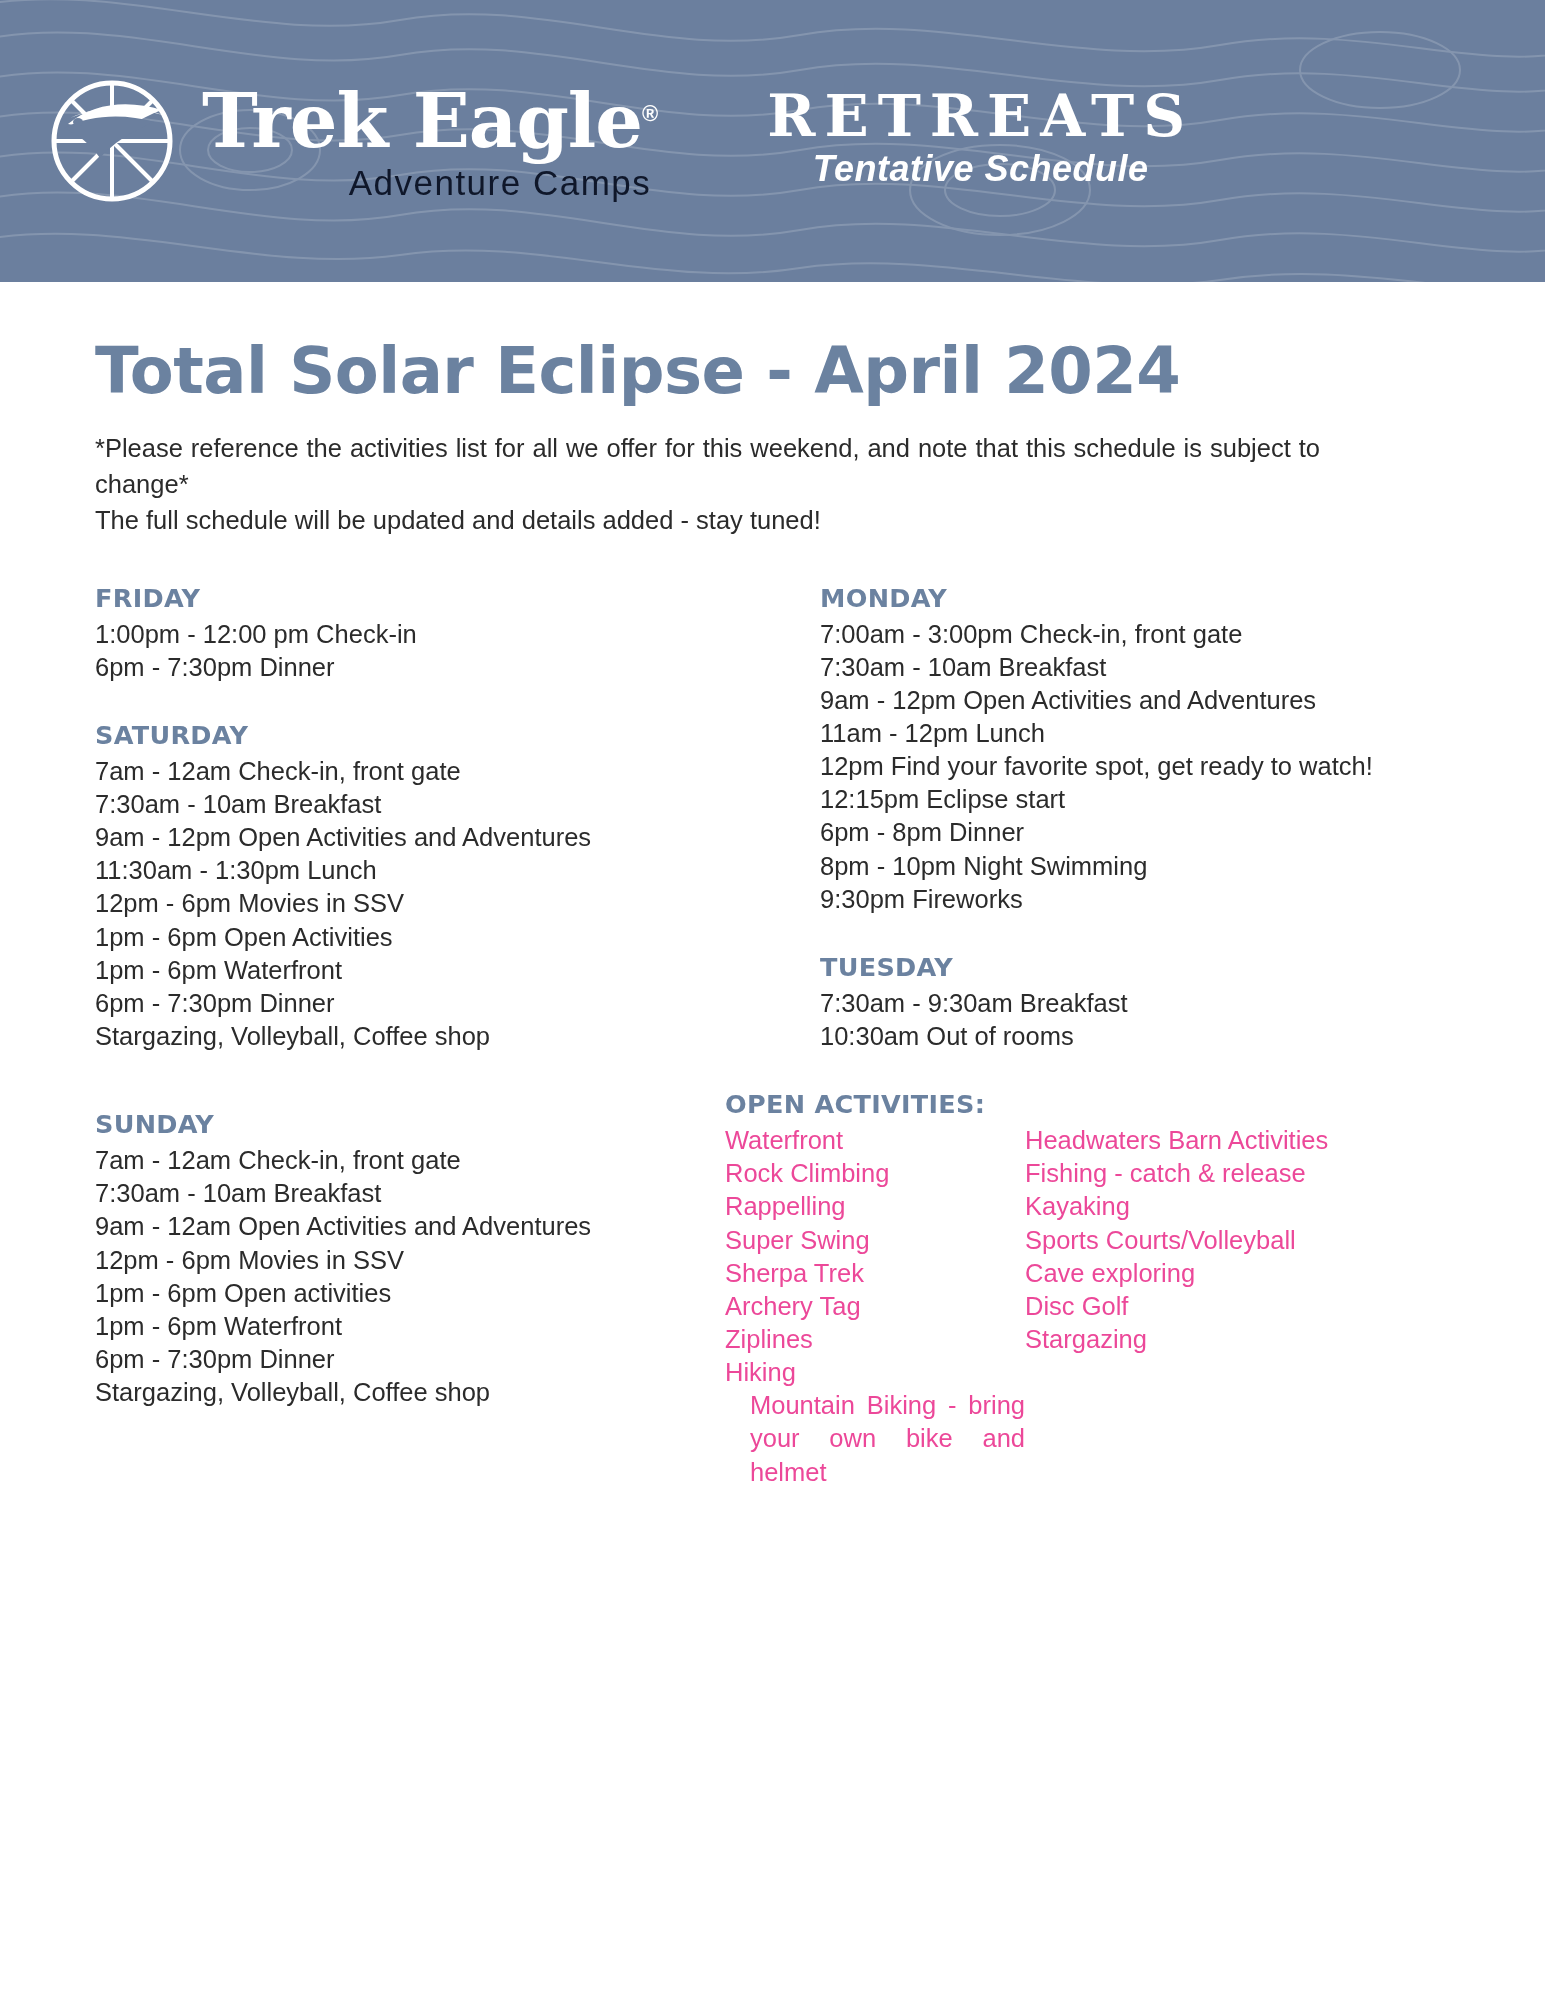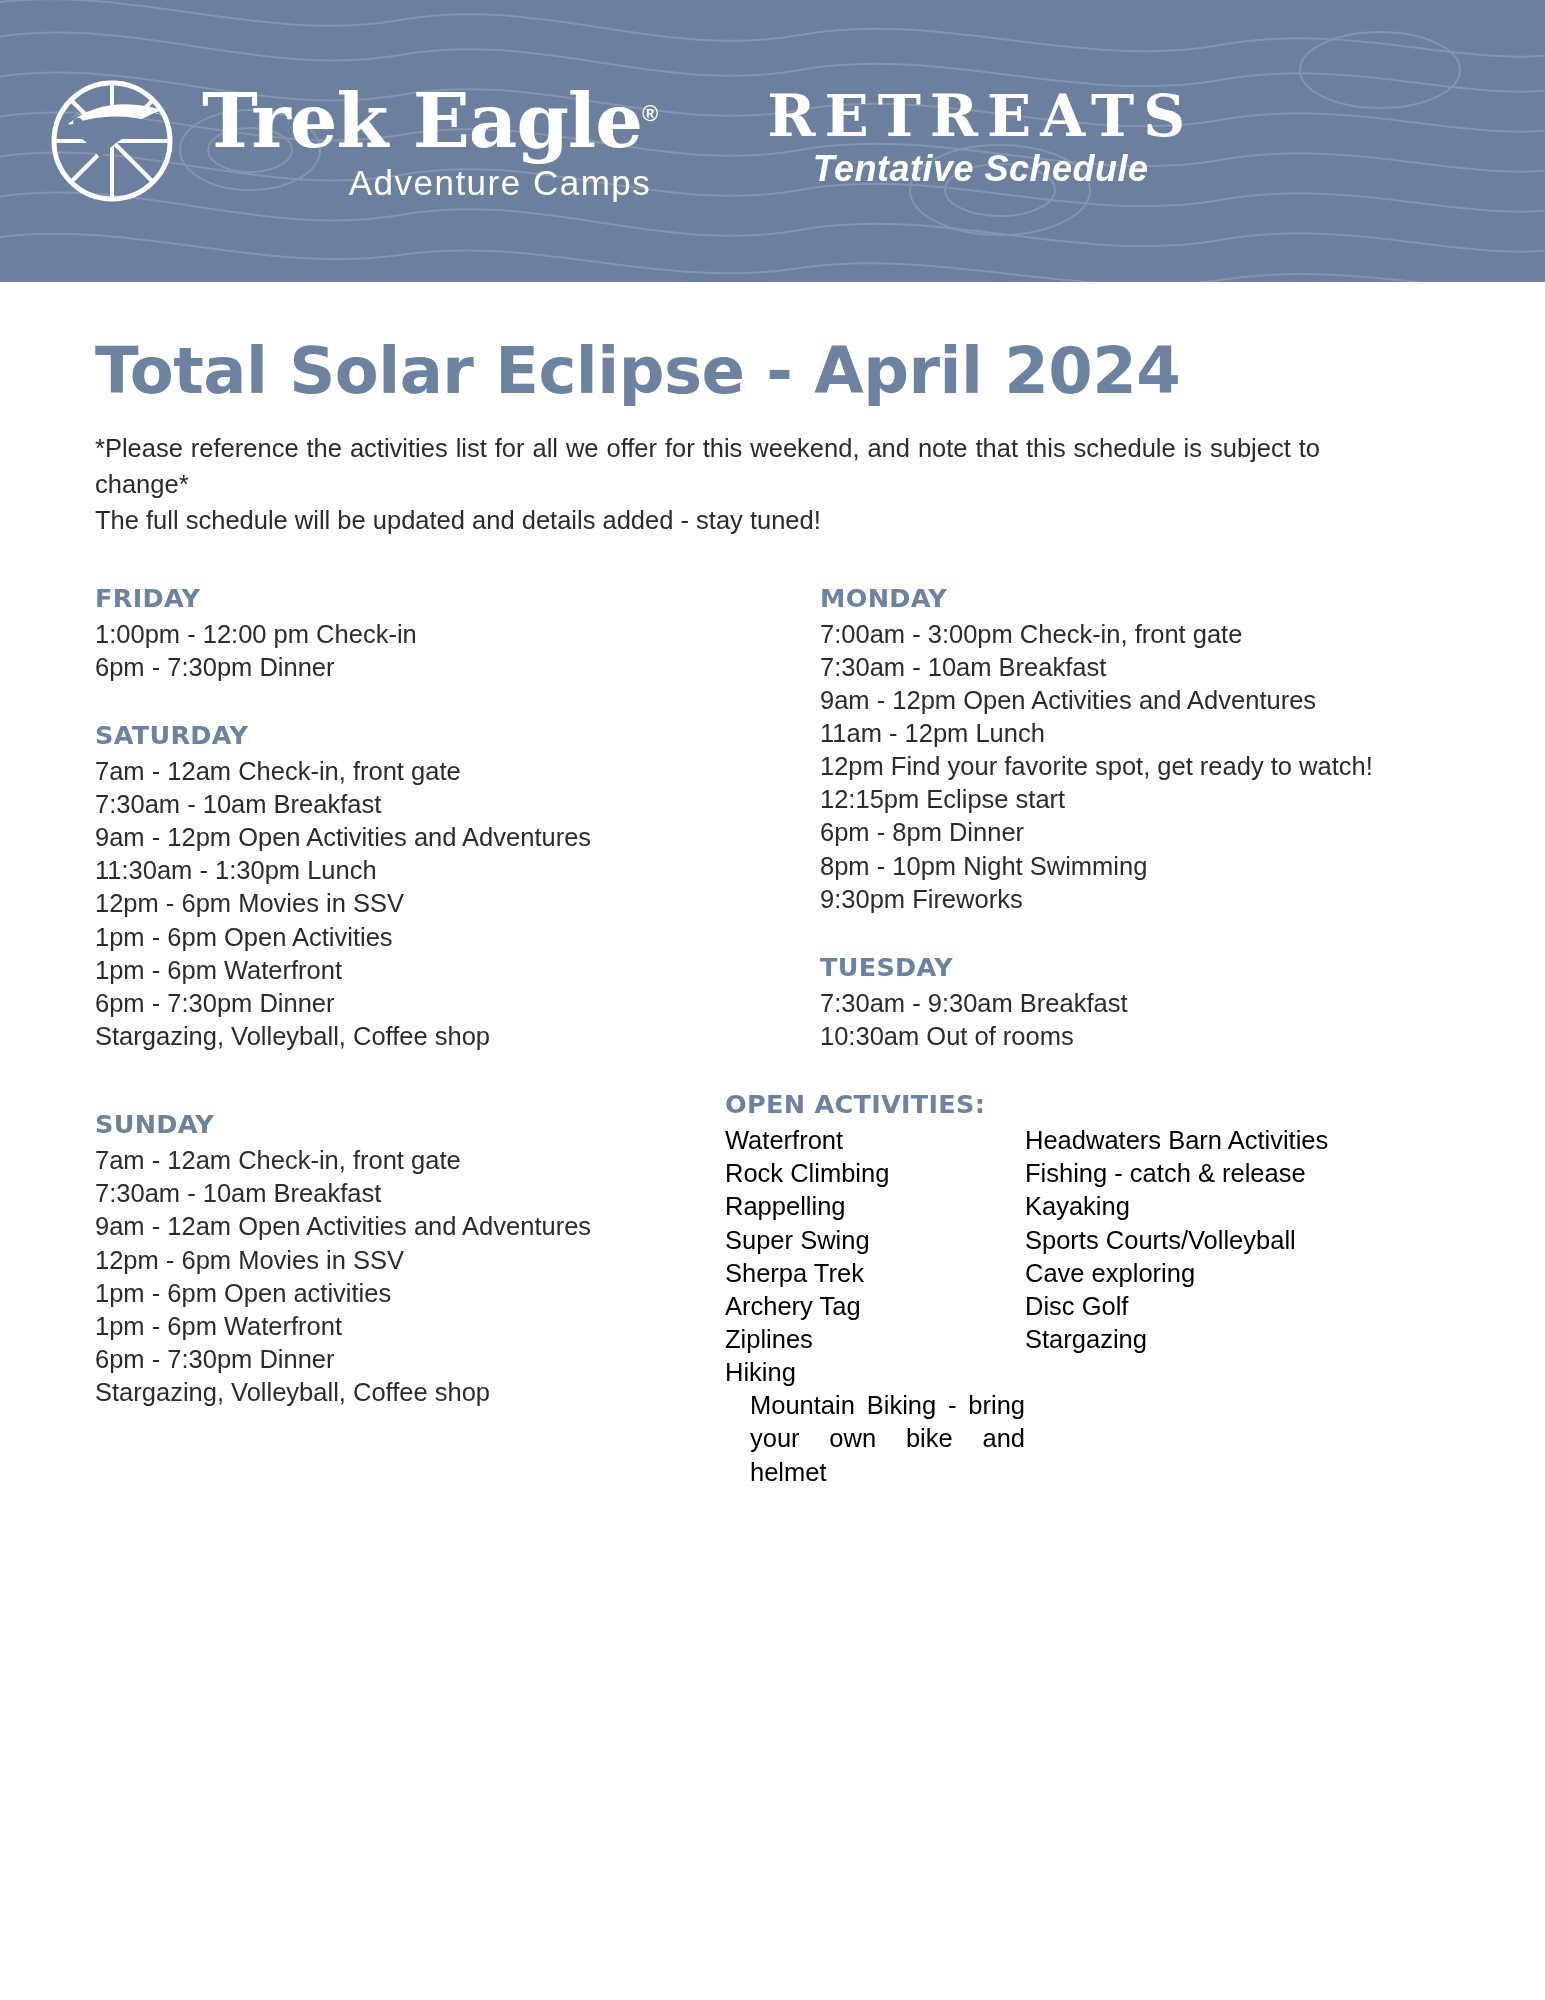--- a/index.html
+++ b/index.html
@@ -60,21 +60,21 @@
     position: relative;
   }
   .logo-reg {
     font-size: 22px;
     vertical-align: super;
     font-family: "Liberation Sans", sans-serif;
   }
   .logo-sub {
     font-family: "Liberation Sans", sans-serif;
     font-size: 35px;
-    color: #ffffff;
+    color: #0f172a;
     letter-spacing: 1.5px;
     text-align: right;
     margin-top: 4px;
     margin-right: 6px;
   }
   .retreat-block {
     margin-left: 110px;
     text-align: center;
     margin-top: -6px;
   }
@@ -158,21 +158,21 @@
     margin-bottom: 5px;
   }
   .oa-cols {
     display: flex;
   }
   .oa-col-a { width: 300px; flex: 0 0 300px; }
   .oa-col-b { width: 380px; flex: 0 0 380px; }
   .oa-item {
     font-size: 25.5px;
     line-height: 1.30;
-    color: #000000;
+    color: #ec4899;
   }
   .oa-item.justify { text-align: justify; margin-left: 25px; }
 
   .spacer-sunday { height: 20px; }
 </style>
 </head>
 <body>
 
 <div class="header">
   <svg class="header-topo" viewBox="0 0 1545 282" preserveAspectRatio="none">

